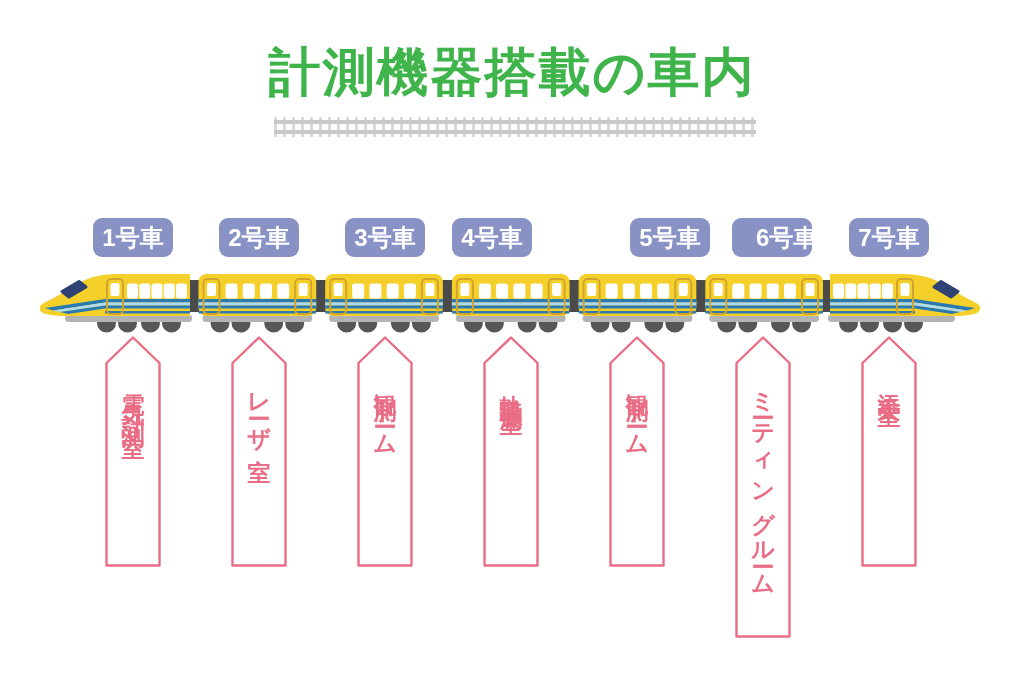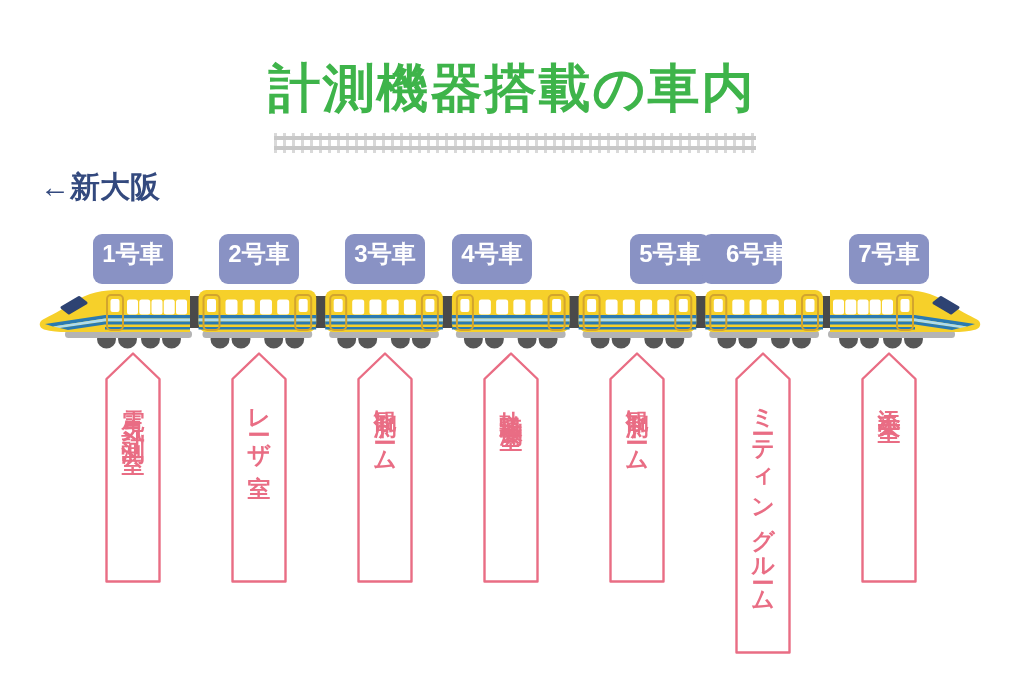--- a/index.html
+++ b/index.html
@@ -1,21 +1,21 @@
 <!DOCTYPE html>
 <html style="--green: #3eb44a; --navy: #33497e; --badge: #8992c4; --pink: #e96d84; --trackgray: #c8c8c8;"><head>
 <meta charset="utf-8">
 <style>
   * { margin:0; padding:0; box-sizing:border-box; }
   html,body { width:1024px; height:683px; }
   body {
     position:relative; overflow:hidden; background:#ffffff;
     font-family:"Liberation Sans","DejaVu Sans",sans-serif;
   }
-  .stage { position:absolute; inset:0;margin-top:16px; }
+  .stage { position:absolute; inset:0; }
 
   .title {
     position:absolute; top:38px; left:0; width:100%;
     text-align:center; font-size:52px; font-weight:800;
     letter-spacing:2px; color:var(--green,#3eb44a);
   }
 
   .track {
     position:absolute; top:117px; left:50%; margin-left:-238px;
     width:482px; height:20px;
@@ -26,21 +26,21 @@
   }
 
   .dir {
     position:absolute; top:151px; font-size:30px; font-weight:700;
     color:var(--navy,#33497e); white-space:nowrap;
   }
   .dir.left  { left:40px; }
   .dir.right { right:38px; }
 
   .badge {
-    position:absolute; top:218px; width:80px; height:50px;
+    position:absolute; top:218px; width:80px; height:39px;
     background:var(--badge,#8992c4); border-radius:9px;
     color:#ffffff; font-size:24px; font-weight:600;
     text-align:center; line-height:39px; white-space:nowrap;
   }
 
   #train { position:absolute; left:35px; top:272px; }
 
   .pennant { position:absolute; }
   .pennant svg { position:absolute; left:0; top:0; }
   .vtext {
@@ -50,28 +50,27 @@
     font-size:23px; font-weight:700; line-height:1;
     color:var(--pink,#e96d84); white-space:nowrap;
   }
 </style>
 </head>
 <body>
 
 <div class="stage">
   <h1 class="title">計測機器搭載の車内</h1>
   <div class="track"></div>
-  <div class="dir left">←新大阪</div>
   <div id="badges">
       <div class="badge" style="left: 93px;"><span>1号車</span></div>
       <div class="badge" style="left: 219px;"><span>2号車</span></div>
       <div class="badge" style="left: 345px;"><span>3号車</span></div>
       <div class="badge" style="left: 452px;"><span>4号車</span></div>
       <div class="badge" style="left: 630px;"><span>5号車</span></div>
-      <div class="badge" style="left: 702px; padding-left: 24px;"><span>6号車</span></div>
+      <div class="badge" style="left: 732px; padding-left: 24px;"><span>6号車</span></div>
       <div class="badge" style="left: 849px; text-align: center;"><span>7号車</span></div>
     </div>
   <svg id="train" width="950" height="62" viewBox="0 0 950 62">
       <rect x="152" y="8" width="14" height="32" rx="2" fill="#4a4a4a"></rect>
       <rect x="278.7" y="8" width="14" height="32" rx="2" fill="#4a4a4a"></rect>
       <rect x="405.4" y="8" width="14" height="32" rx="2" fill="#4a4a4a"></rect>
       <rect x="532.1" y="8" width="14" height="32" rx="2" fill="#4a4a4a"></rect>
       <rect x="658.8" y="8" width="14" height="32" rx="2" fill="#4a4a4a"></rect>
       <rect x="785.5" y="8" width="14" height="32" rx="2" fill="#4a4a4a"></rect>
       <g>

